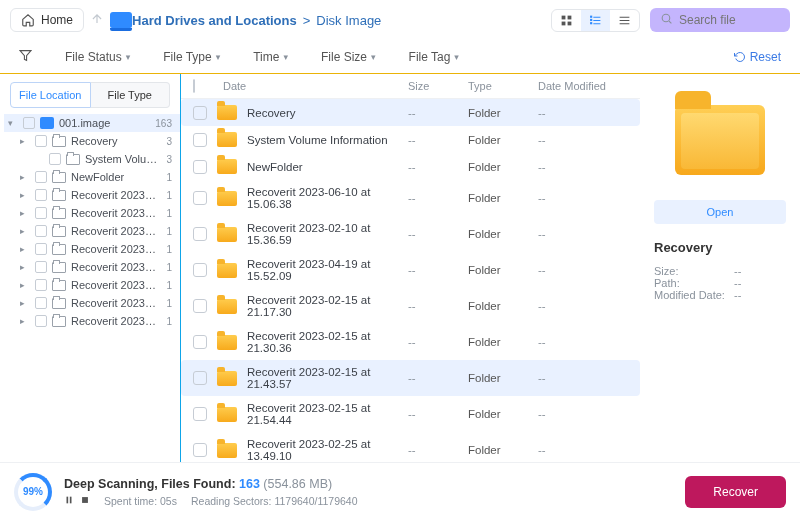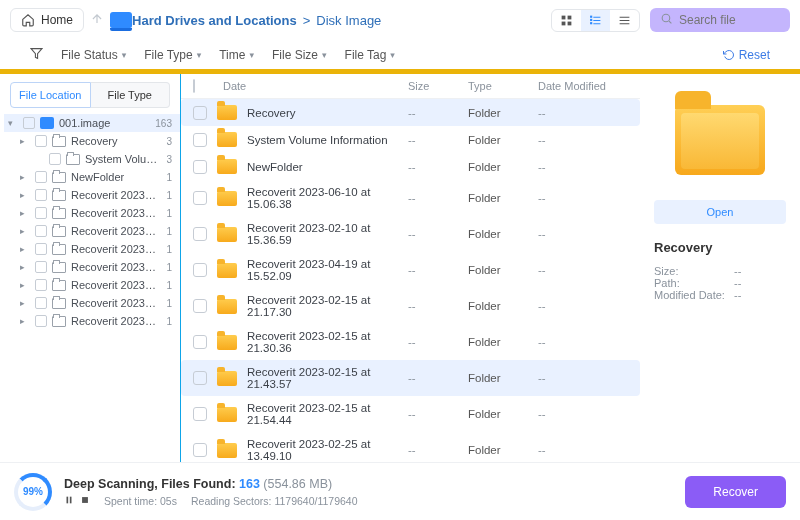--- a/index.html
+++ b/index.html
@@ -15,21 +15,21 @@
   .crumb-main { color:#2f6fb8; font-weight:600; }
   .crumb-sep { color:#2f6fb8; }
   .crumb-sub { color:#2f6fb8; }
   .topbar-right { margin-left:auto; display:flex; align-items:center; gap:10px; }
   .view-group { display:flex; border:1px solid #e3e6ea; border-radius:6px; overflow:hidden; }
   .view-btn { padding:4px 8px; cursor:pointer; display:flex; align-items:center; }
   .view-btn.active { background:#e9f1ff; }
   .search-wrap { display:flex; align-items:center; background:#c4b5fd; border-radius:6px; padding:4px 10px; width:140px; gap:6px; }
   .search-input { border:none; background:transparent; outline:none; font-size:12px; width:100%; color:#555; }
   
-  .filterbar { display:flex; align-items:center; height:34px; padding:0 30px; gap:18px; border-bottom:5px solid #eab308; }
+  .filterbar { display:flex; align-items:center; height:34px; padding:0 19px; gap:33px; border-bottom:1px solid #eab308; }
   .filter-item { display:flex; align-items:center; gap:4px; color:#555; cursor:pointer; font-size:12px; }
   .filterbar .reset { margin-left:auto; color:#3c7be5; display:flex; align-items:center; gap:4px; cursor:pointer; }
   
   .main { flex:1; display:flex; min-height:0; }
   
   .sidebar { width:181px; border-right:1px solid #0ea5e9; display:flex; flex-direction:column; }
   .side-tabs { display:flex; padding:8px 10px 0 10px; gap:0; }
   .side-tab { flex:1; text-align:center; padding:6px 0; font-size:11px; border:1px solid #e3e6ea; background:#f7f8fa; cursor:pointer; }
   .side-tab:first-child { border-radius:4px 0 0 4px; }
   .side-tab:last-child { border-radius:0 4px 4px 0; border-left:none; }
@@ -77,21 +77,21 @@
   .rp-val { color:#8a929c; }
   
   .footer { height:58px; border-top:1px solid #eef0f3; display:flex; align-items:center; padding:0 14px; gap:12px; }
   .progress-ring { width:38px; height:38px; border-radius:50%; border:4px solid #e6eefb; border-top-color:#2f8bff; border-right-color:#2f8bff; display:flex; align-items:center; justify-content:center; font-size:10px; font-weight:600; color:#2f8bff; }
   .scan-info { display:flex; flex-direction:column; gap:4px; }
   .scan-title { font-size:12.5px; font-weight:600; }
   .scan-title .count { color:#2f8bff; }
   .scan-title .size { color:#8a929c; font-weight:500; }
   .scan-sub { display:flex; align-items:center; gap:14px; font-size:10.5px; color:#8a929c; }
   .ctrl-ic { display:flex; gap:6px; }
-  .recover-btn { margin-left:auto; background:#8b5cf6; color:#fff; padding:9px 28px; border-radius:6px; font-size:12px; cursor:pointer; }
+  .recover-btn { margin-left:auto; background:#be185d; color:#fff; padding:9px 28px; border-radius:6px; font-size:12px; cursor:pointer; }
   .chev { font-size:9px; color:#8a929c; }
   ::-webkit-scrollbar { width:6px; }
   ::-webkit-scrollbar-thumb { background:#d8dde4; border-radius:3px; }
 </style>
 </head>
 <body>
 
 <div class="topbar">
   <div class="home-btn">
     <span class="icon-svg">

